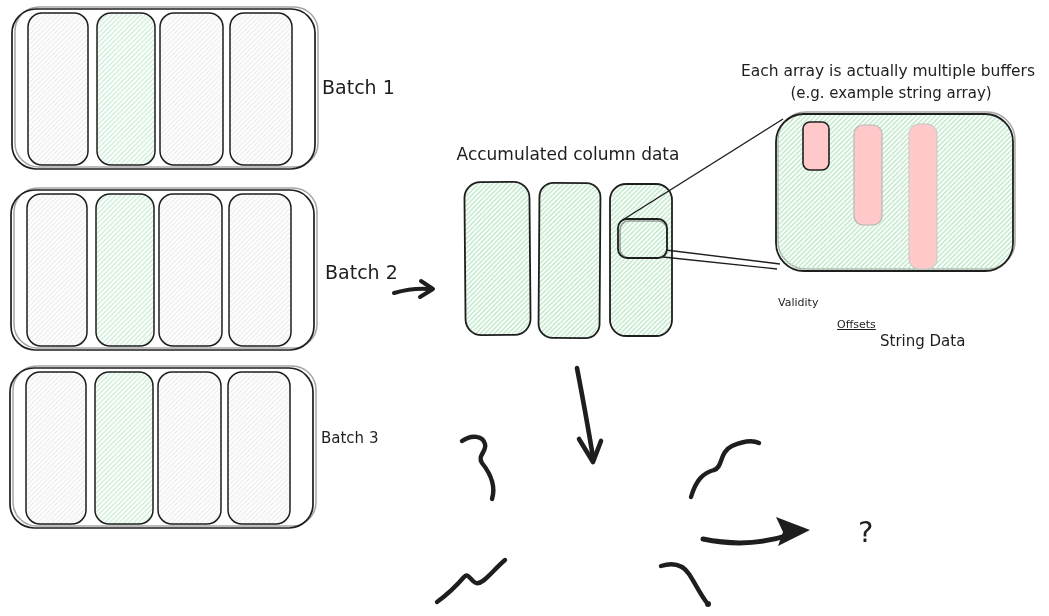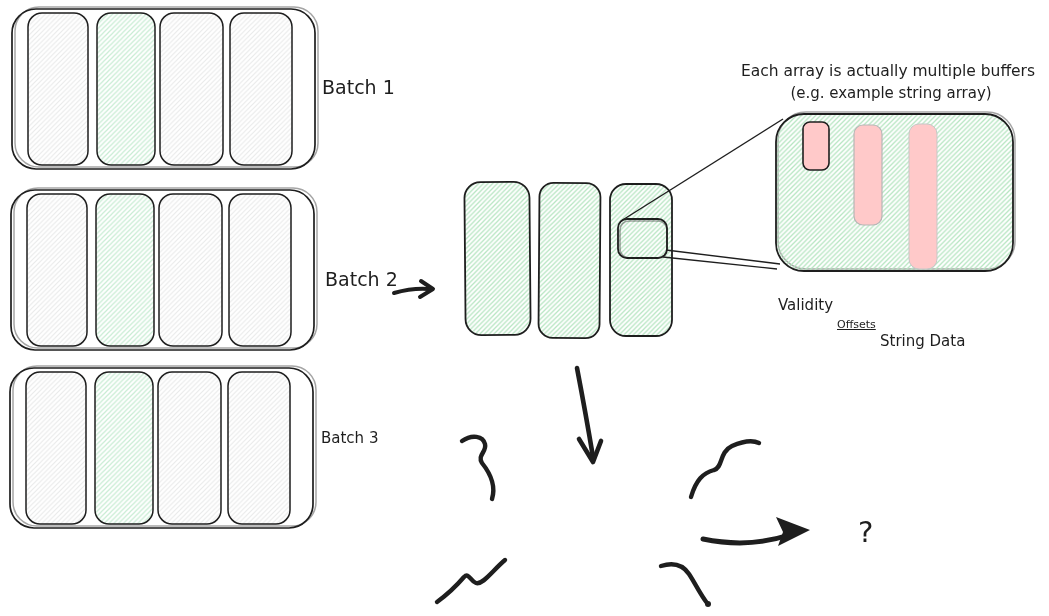--- a/index.html
+++ b/index.html
@@ -85,25 +85,26 @@
     <g fill="none" class="ink" stroke-width="4.4" stroke-linecap="round">
       <path d="M462,441 C472,434 483,436 485,444 C487,452 477,455 482,463 C490,473 496,486 492,499"></path>
       <path d="M691,497 C696,480 703,473 714,470 C723,468 719,452 732,446 C741,442 751,439 759,443"></path>
       <path d="M437,602 C452,591 458,584 464,577 C469,572 470,581 476,583 C483,585 492,571 505,560"></path>
       <path d="M661,566 C674,562 683,565 689,574 C695,583 700,594 707,603"></path>
       <circle cx="708" cy="604" r="3" fill="#1e1e1e" stroke="none"></circle>
     </g>
   </svg>
 
   <div class="t" style="left:322px;top:76px;font-size:19px;">Batch 1</div>
-  <div class="t" style="left:325px;top:268px;font-size:19px;text-align:center;">Batch 2</div>
+  <div class="t" style="left:325px;top:261px;font-size:19px;text-align:center;">Batch 2</div>
   <div class="t" style="left:321px;top:429px;font-size:15px;">Batch 3</div>
 
+  <div class="t center" style="left:568px;top:144px;font-size:17px;">Accumulated column data</div>
 
   <div class="t center" style="left:891px;top:84px;font-size:15px;">(e.g. example string array)</div>
   <div class="t center" style="left:888px;top:62px;font-size:15.5px;">Each array is actually multiple buffers</div>
 
-  <div class="t" style="left:778px;top:296px;font-size:15px;">Validity</div>
+  <div class="t" style="left:778px;top:296px;font-size:11px;">Validity</div>
   <div class="t" style="left:837px;top:318px;font-size:11px;text-decoration:underline;">Offsets</div>
   <div class="t" style="left:880px;top:332px;font-size:15px;">String Data</div>
 
   <div class="t" style="left:858px;top:515px;font-size:29px;">?</div>
 </div>
 
 </body></html>

